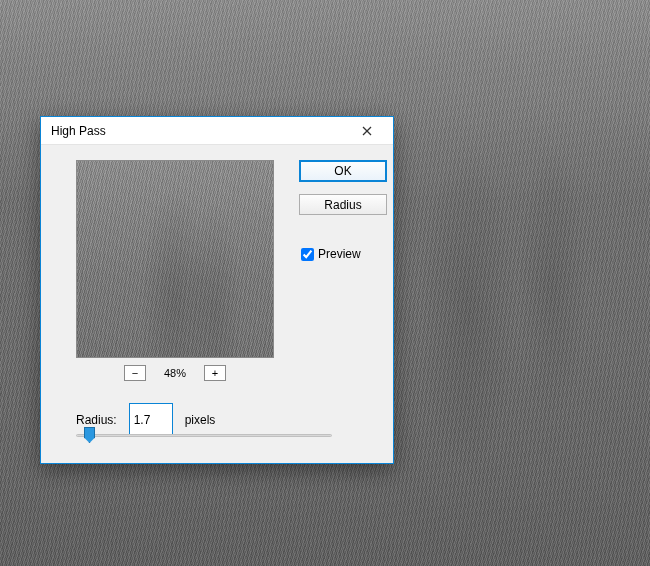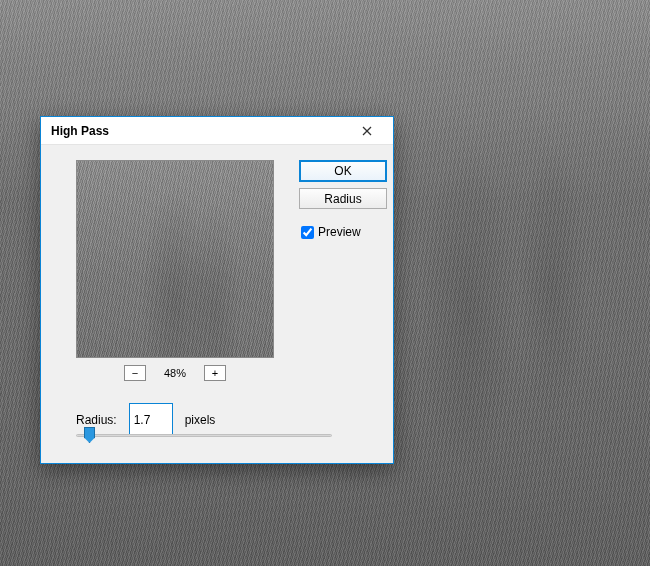--- a/index.html
+++ b/index.html
@@ -39,21 +39,21 @@
     box-shadow: 0 6px 20px rgba(0,0,0,0.4);
   }
   .titlebar {
     height: 28px;
     display: flex;
     align-items: center;
     padding: 0 6px 0 10px;
     background: #fff;
     border-bottom: 1px solid #e4e4e4;
   }
-  .titlebar .title { font-size: 12px; flex: 1; color: #000; font-weight: bold; }
+  .titlebar .title { font-size: 12px; flex: 1; color: #000; }
   .close-btn {
     width: 40px; height: 26px;
     display: flex; align-items: center; justify-content: center;
     background: transparent;
     border: none;
     cursor: default;
   }
   .close-btn svg { width: 10px; height: 10px; }
 
   .content {
@@ -98,38 +98,38 @@
     display:flex; align-items:flex-end; justify-content:center;
     padding-bottom:1px;
     cursor: default;
   }
   .zoom-label { font-size: 11px; }
 
   .right-panel {
     position: absolute;
     left: 258px; top: 15px;
     width: 88px;
-    display: flex; flex-direction: column; gap: 6px;
+    display: flex; flex-direction: column; gap: 12px;
     align-items: stretch;
   }
   .btn {
     height: 21px;
     background: linear-gradient(#fdfdfd,#ececec);
     border: 1px solid #adadad;
     font-size: 12px;
     cursor: default;
     display:flex; align-items:center; justify-content:center;
   }
   .btn.primary {
     border: 2px solid #0a84d6;
     background: linear-gradient(#fdfdfd,#eaf3fb);
     height: 22px;
   }
   .check-row {
-    margin-top: 10px;
+    margin-top: 20px;
     display: flex; align-items: center; gap: 4px;
     padding-left: 2px;
   }
   .check-row input { width:13px; height:13px; }
 
   .radius-row {
     position: absolute;
     left: 35px; top: 258px;
     display: flex; align-items: center; gap: 12px;
     font-size: 12px;

